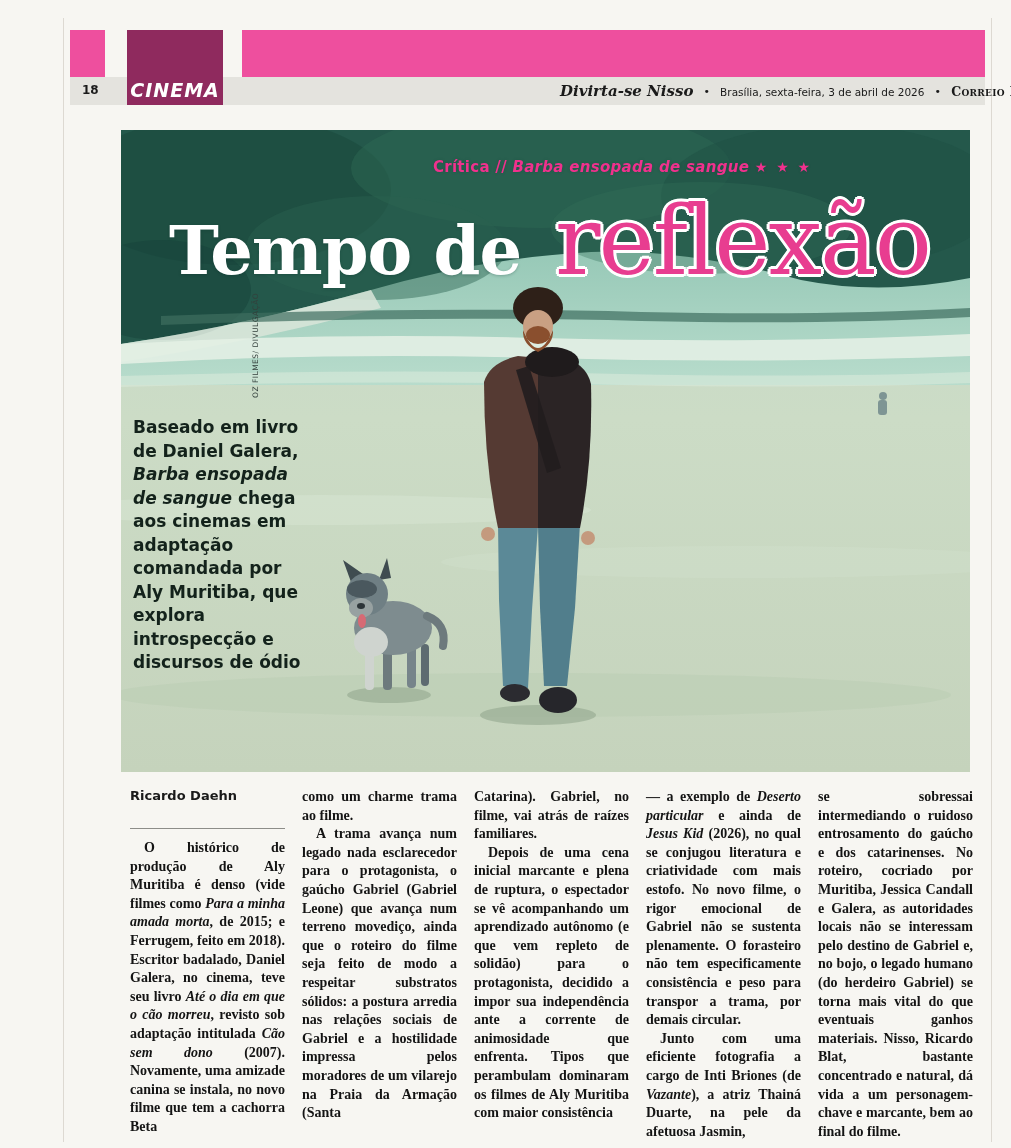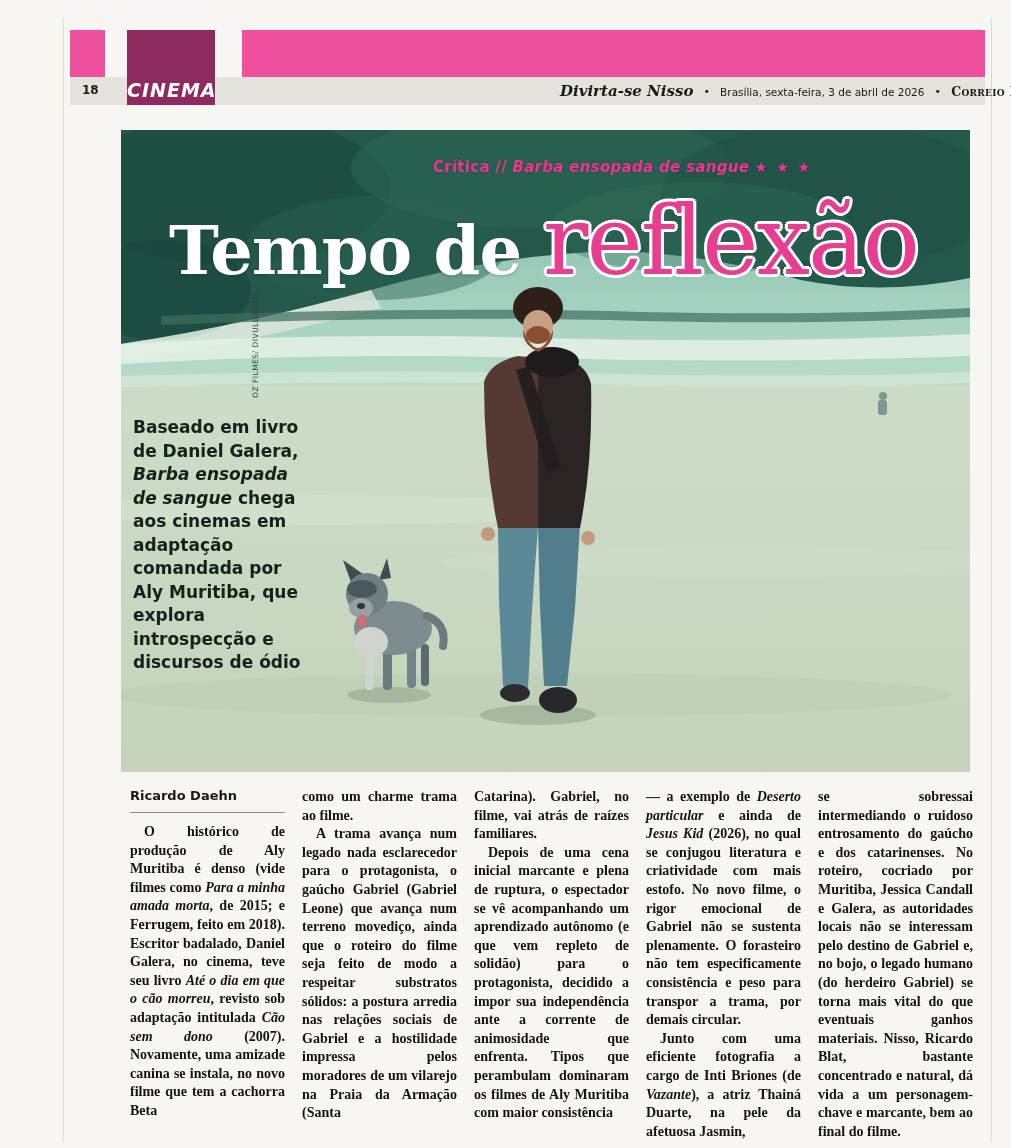--- a/index.html
+++ b/index.html
@@ -13,21 +13,21 @@
 
   
   .edge-line{position:absolute;top:18px;bottom:6px;width:1px;background:#ddd9d2;}
   .edge-left{left:63px;}
   .edge-right{left:991px;}
 
   
   .bar-pink-left{left:70px;top:30px;width:35px;height:47px;background:#ee4f9e;}
   .bar-pink-main{left:242px;top:30px;width:743px;height:47px;background:#ee4f9e;}
   .band-gray{left:70px;top:77px;width:915px;height:28px;background:#e4e3de;}
-  .block-purple{left:127px;top:30px;width:88px;height:75px;background:#8f2a5e;}
+  .block-purple{left:127px;top:30px;width:96px;height:75px;background:#8f2a5e;}
   .section-label{
     position:absolute;left:0;right:0;bottom:4px;text-align:center;
     color:#fff;font-style:italic;font-weight:bold;font-size:19px;letter-spacing:1px;
     font-family:"DejaVu Sans",sans-serif;
   }
   .page-number{left:82px;top:83px;font-size:12px;font-weight:bold;color:#1a1a1a;}
   .folio{right:28px;left:560px;top:81px;text-align:right;color:#1a1a1a;white-space:nowrap;}
   .folio .supp{font-family:"DejaVu Serif",serif;font-weight:bold;font-style:italic;font-size:15px;}
   .folio .bullet{font-size:11px;padding:0 5px;position:relative;top:-1px;}
   .folio .dateline{font-size:10.5px;}
@@ -37,21 +37,21 @@
   .photo{left:121px;top:130px;width:1003px;height:642px;overflow:hidden;}
   .photo svg{position:absolute;left:0;top:0;}
 
   .kicker{
     left:0;right:0;top:28px;text-align:center;
     color:#f0318d;font-weight:bold;font-size:15px;letter-spacing:.3px;
     text-shadow:0 0 3px rgba(0,60,50,.25);
   }
   .kicker .stars{letter-spacing:2px;font-size:14px;}
 
-  .headline{left:48px;top:56px;white-space:nowrap;display:flex;align-items:baseline;gap:22px;}
+  .headline{left:48px;top:56px;white-space:nowrap;display:flex;align-items:baseline;gap:34px;}
   .hl-white{
     font-family:"DejaVu Serif",serif;font-weight:bold;font-size:67px;color:#fff;
     letter-spacing:-1px;text-shadow:0 1px 3px rgba(0,40,35,.25);
   }
   .hl-pink{
     font-family:"DejaVu Serif",serif;font-weight:normal;font-size:95px;color:#e83d90;
     letter-spacing:-2px;
     text-shadow:-2px -2px 0 #fff,2px -2px 0 #fff,-2px 2px 0 #fff,2px 2px 0 #fff,0 3px 0 #fff,3px 0 0 #fff,-3px 0 0 #fff,0 -3px 0 #fff;
   }
 
@@ -69,21 +69,21 @@
 
   .photo-caption{
     left:482px;top:466px;width:142px;
     font-weight:bold;font-size:12.5px;line-height:16.5px;color:#16251d;
   }
   .photo-caption i{font-style:italic;}
 
   
   .article{left:130px;top:788px;width:845px;height:352px;display:flex;gap:17px;}
   .col{width:155px;flex:0 0 155px;}
-  .byline{font-size:13px;font-weight:bold;color:#1a1a1a;padding-bottom:9px;border-bottom:1px solid #8d8d89;margin-bottom:10px;}
+  .byline{font-size:13px;font-weight:bold;color:#1a1a1a;padding-bottom:25px;border-bottom:1px solid #8d8d89;margin-bottom:10px;}
   .col p{
     margin:0;font-family:"Liberation Serif","DejaVu Serif",serif;font-weight:bold;
     font-size:14px;line-height:18.6px;color:#141414;text-align:justify;
   }
   .col p.indent{text-indent:14px;}
   .col p i{font-style:italic;}
 </style>
 </head>
 <body>
 

